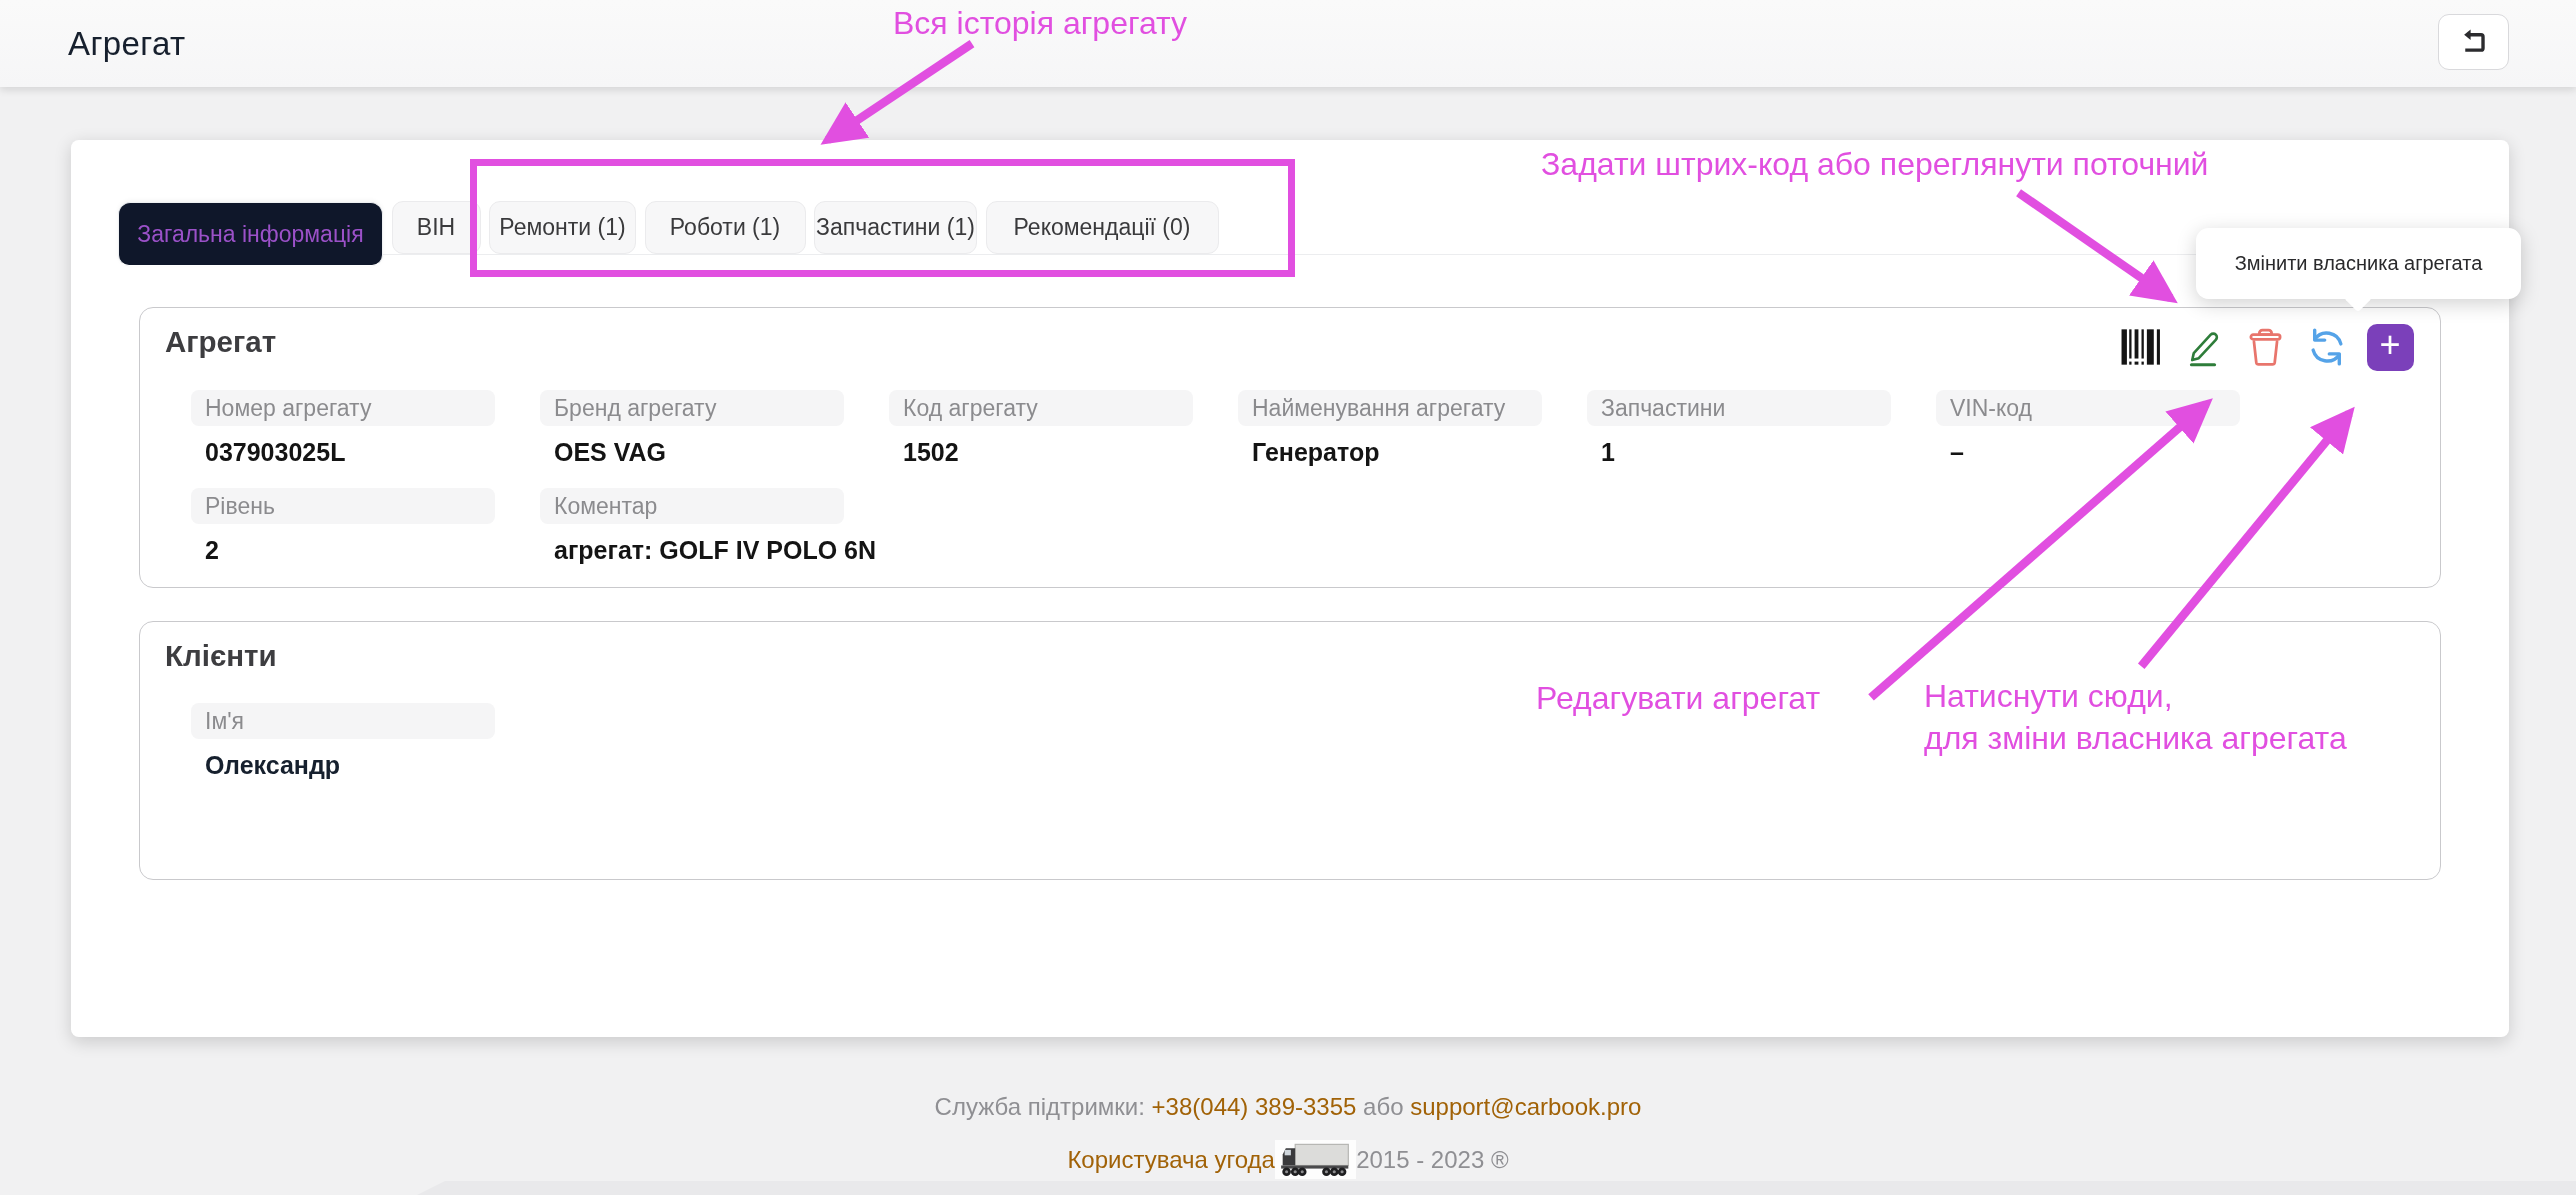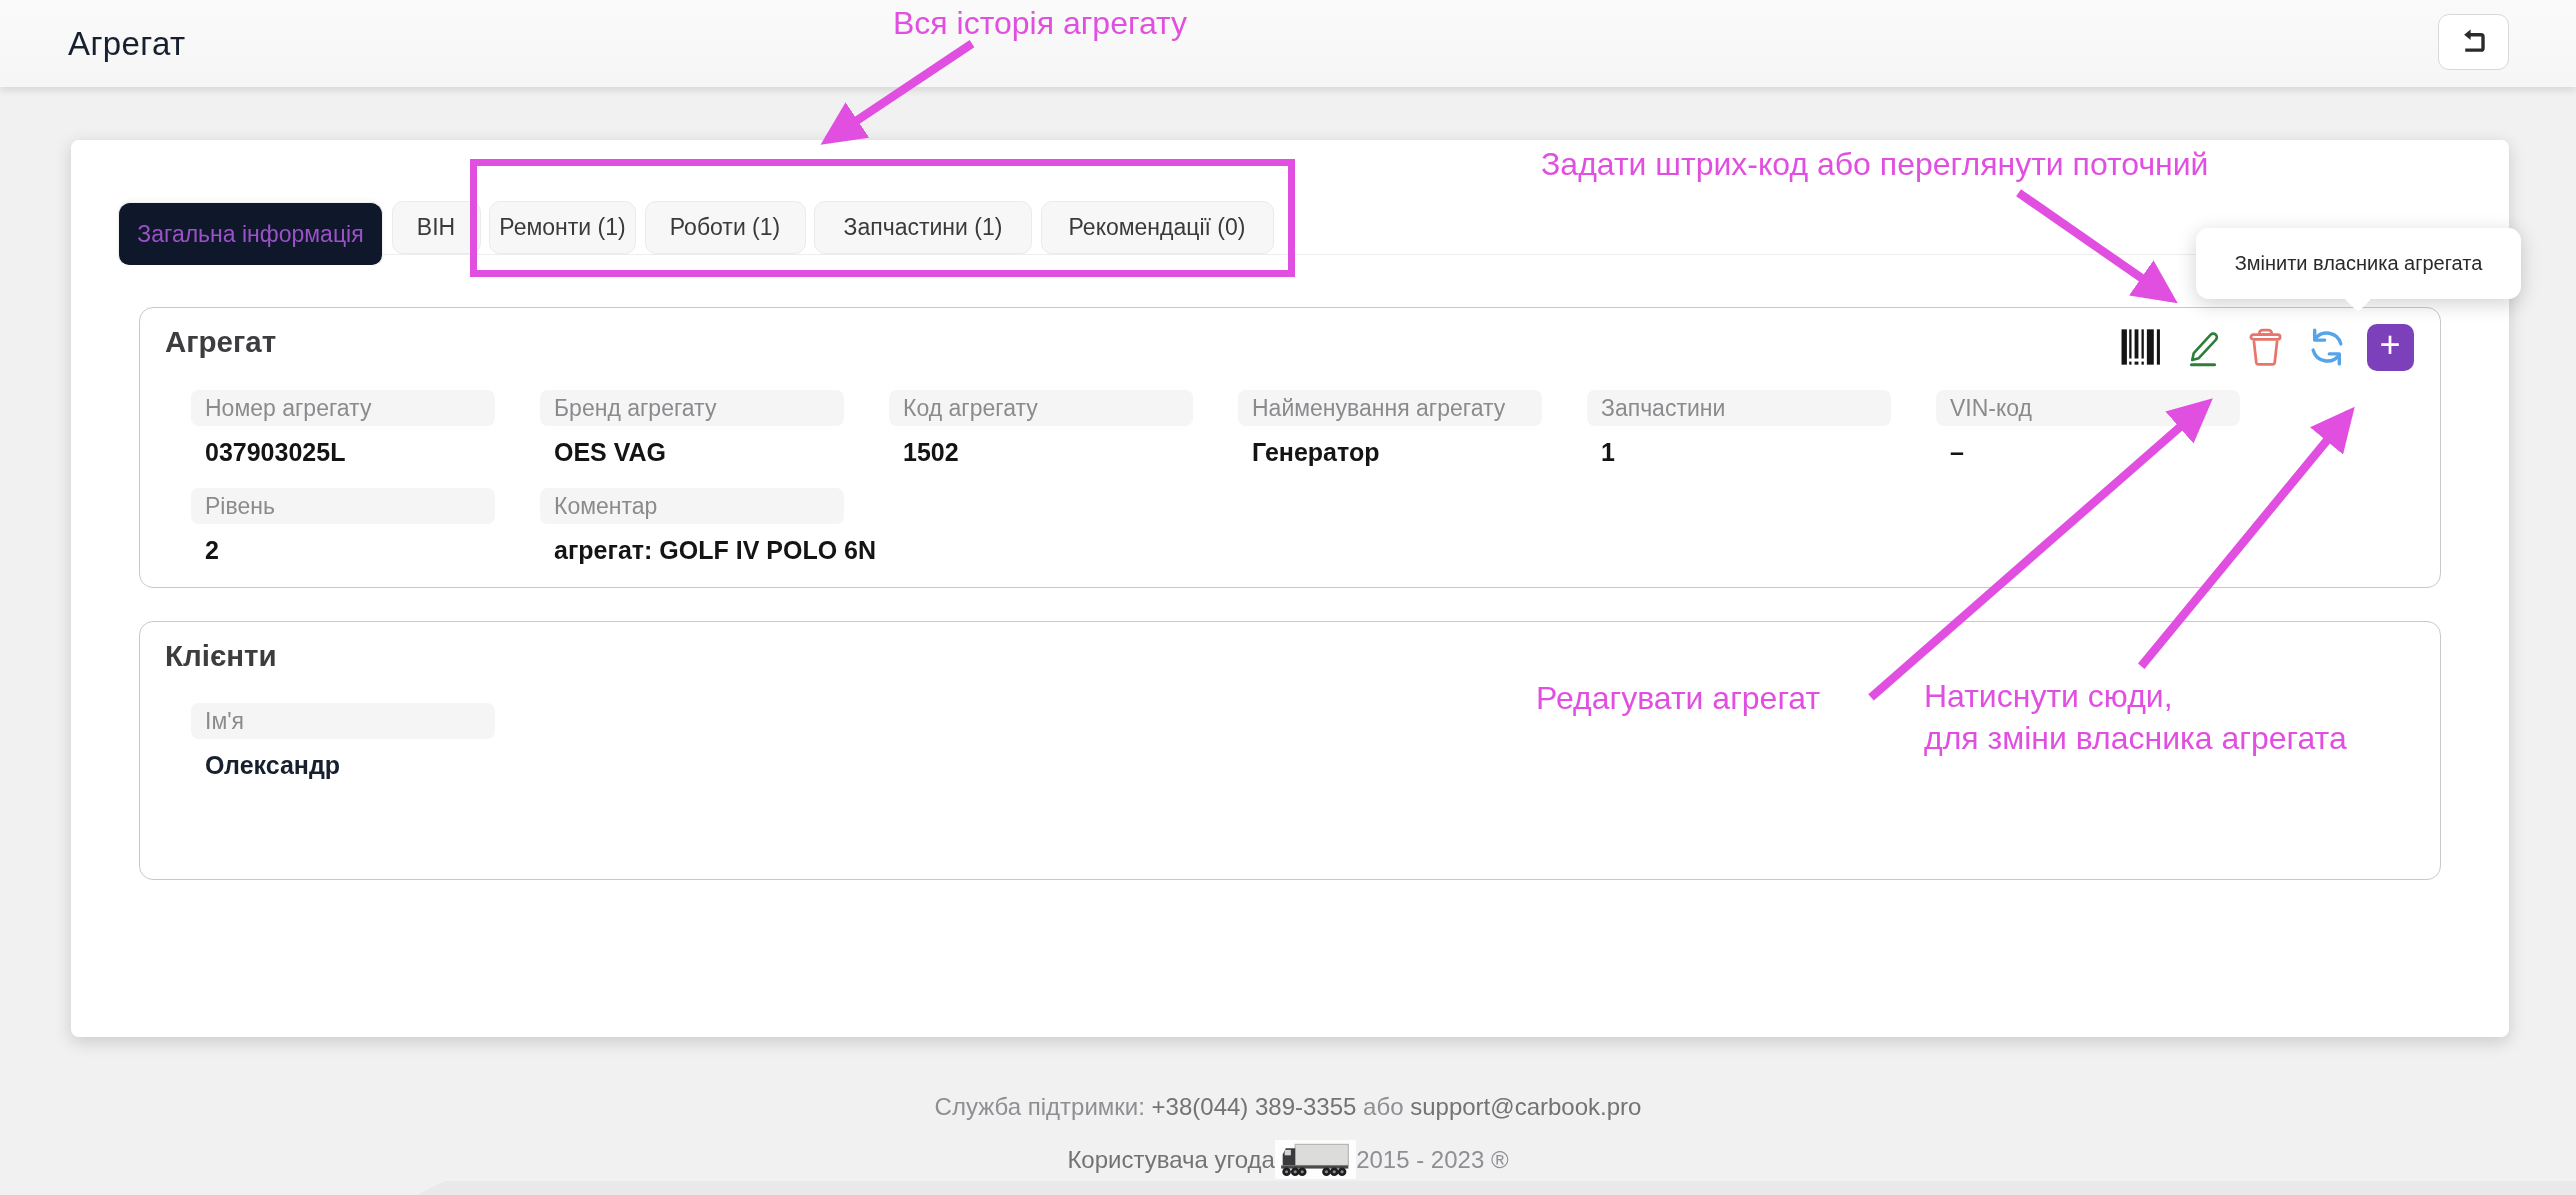--- a/index.html
+++ b/index.html
@@ -44,21 +44,21 @@
     flex:none; height:53px; display:flex; align-items:center; justify-content:center;
     background:#f7f7f8; border:1.6px solid #ebebed; border-radius:11px;
     font-size:23px; color:#3a3a3c; cursor:pointer; white-space:nowrap;
   }
   .tab.active {
     background:#0f172a; border-color:#eef0f2; border-bottom-color:#fff;
     height:64px; margin-bottom:-12.4px; border-radius:12.4px 12.4px 11px 11px;
     color:#9b51c8; box-shadow:0 -1.6px 4.7px rgba(0,0,0,0.04);
   }
   .tab-w1{width:265px;} .tab-w2{width:89px;} .tab-w3{width:147px;}
-  .tab-w4{width:161px;} .tab-w5{width:218px;} .tab-w6{width:233px;}
+  .tab-w4{width:161px;} .tab-w5{width:163px;} .tab-w6{width:233px;}
 
   
   .tab-highlight {
     position:absolute; left:470px; top:159px; width:825px; height:118px;
     border:7px solid #e14fe0; z-index:45; pointer-events:none;
   }
 
   
   .card {
     position:absolute; left:68px; right:68px;
@@ -119,21 +119,21 @@
 
   #arrows { position:absolute; left:0; top:0; z-index:50; pointer-events:none; }
 
   
   .footer-line1, .footer-line2 {
     position:absolute; left:0; width:2576px; text-align:center;
     font-size:24px; color:#8f8f93;
   }
   .footer-line1 { top:1093px; }
   .footer-line2 { top:1140px; display:flex; align-items:center; justify-content:center; gap:0; }
-  .flink { color:#737373; cursor:pointer; text-decoration:none; }
+  .flink { color:#a16207; cursor:pointer; text-decoration:none; }
   .truck-wrap { display:inline-flex; align-items:center; background:#fdfdfd; padding:1.6px 3.1px; }
   .bottom-strip {
     position:absolute; left:415px; right:0; bottom:0; height:15.5px;
     background:#e9e9eb; clip-path:polygon(0 100%, 31px 0, 100% 0, 100% 100%);
   }
 </style>
 </head>
 <body>
 
 <div id="canvas">

